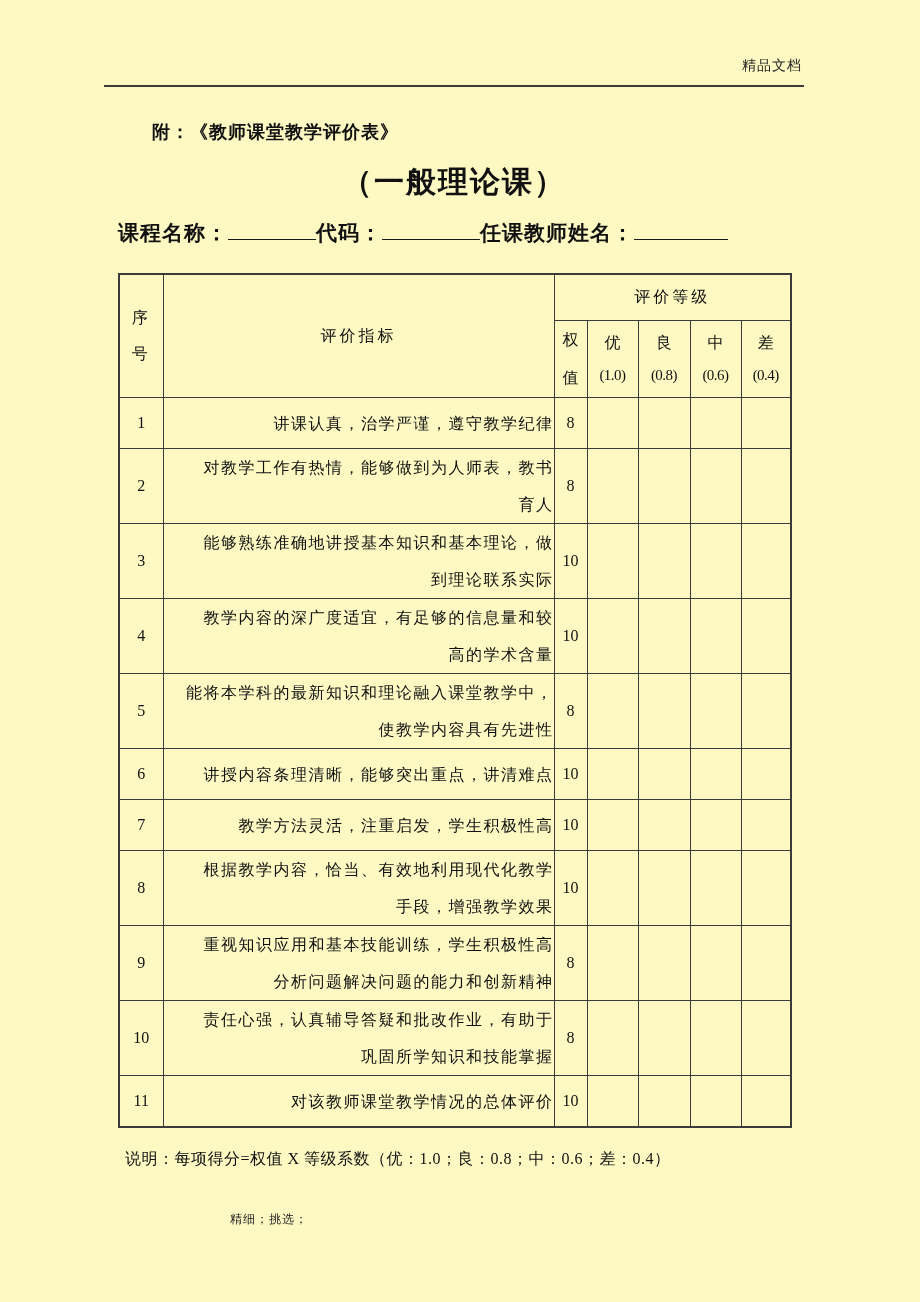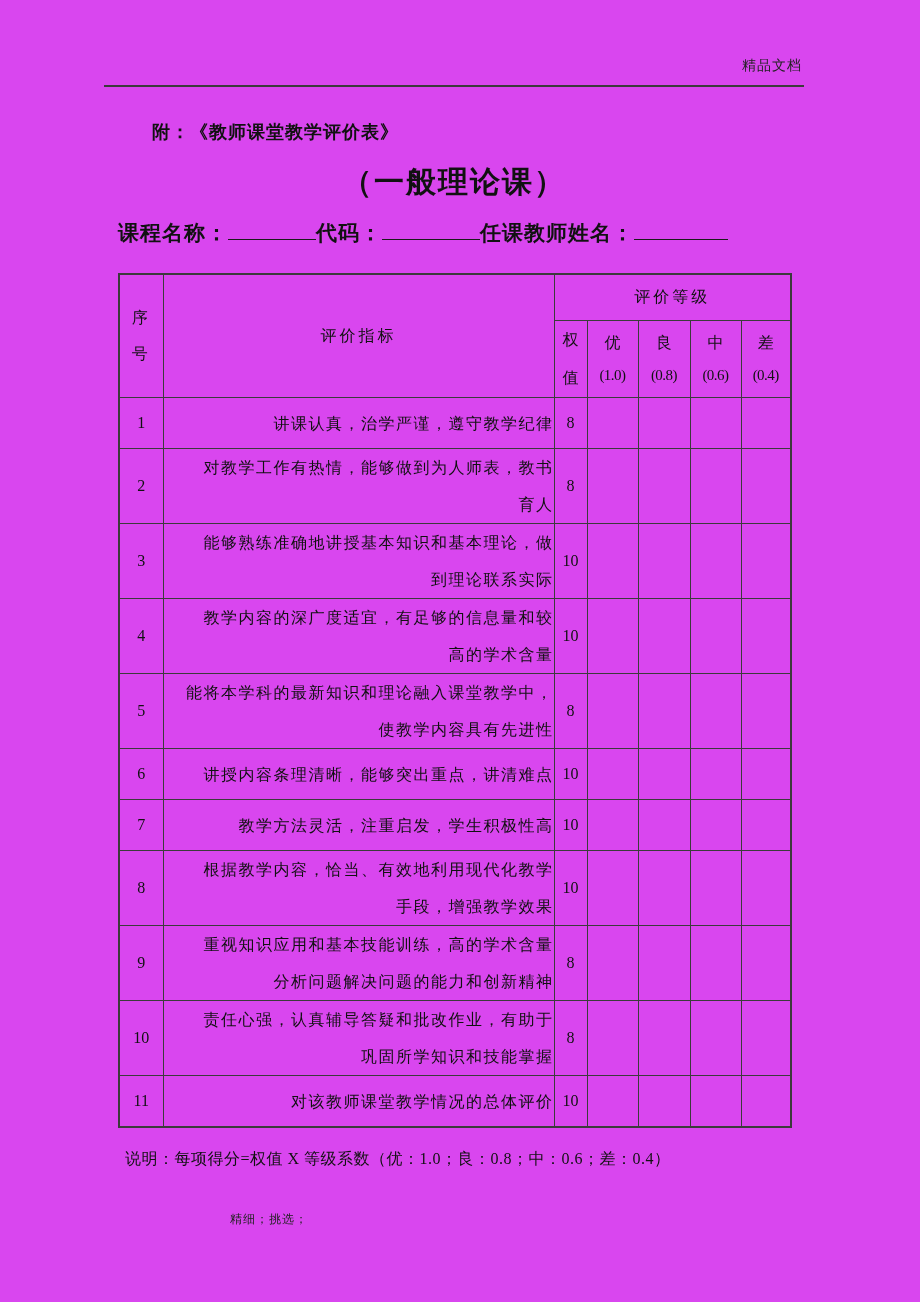--- a/index.html
+++ b/index.html
@@ -1,19 +1,19 @@
 <!DOCTYPE html>
 <html><head>
 <meta charset="utf-8">
 <style>
   html,body { margin:0; padding:0; background:#ffffff; }
   .page {
     position:relative;
     width:920px; height:1302px;
-    background:#d946ef;
+    background:#fef9c3;
     font-family:"Liberation Serif","DejaVu Serif",serif;
     color:#111111;
     overflow:hidden;
   }
   .watermark {
     position:absolute; top:57px; right:118px;
     font-size:14px; letter-spacing:1px; color:#222;
   }
   .header-rule {
     position:absolute; top:85px; left:104px; width:700px;
@@ -222,21 +222,21 @@
 手段，增强教学效果</td>
     <td class="c-w">10</td>
     <td class="c-grade"></td>
     <td class="c-grade"></td>
     <td class="c-grade"></td>
     <td class="c-grade"></td>
   </tr>
 
   <tr>
     <td class="c-no">9</td>
-    <td class="c-ind">重视知识应用和基本技能训练，高的学术含量
+    <td class="c-ind">重视知识应用和基本技能训练，学生积极性高
 分析问题解决问题的能力和创新精神</td>
     <td class="c-w">8</td>
     <td class="c-grade"></td>
     <td class="c-grade"></td>
     <td class="c-grade"></td>
     <td class="c-grade"></td>
   </tr>
 
   <tr>
     <td class="c-no">10</td>

